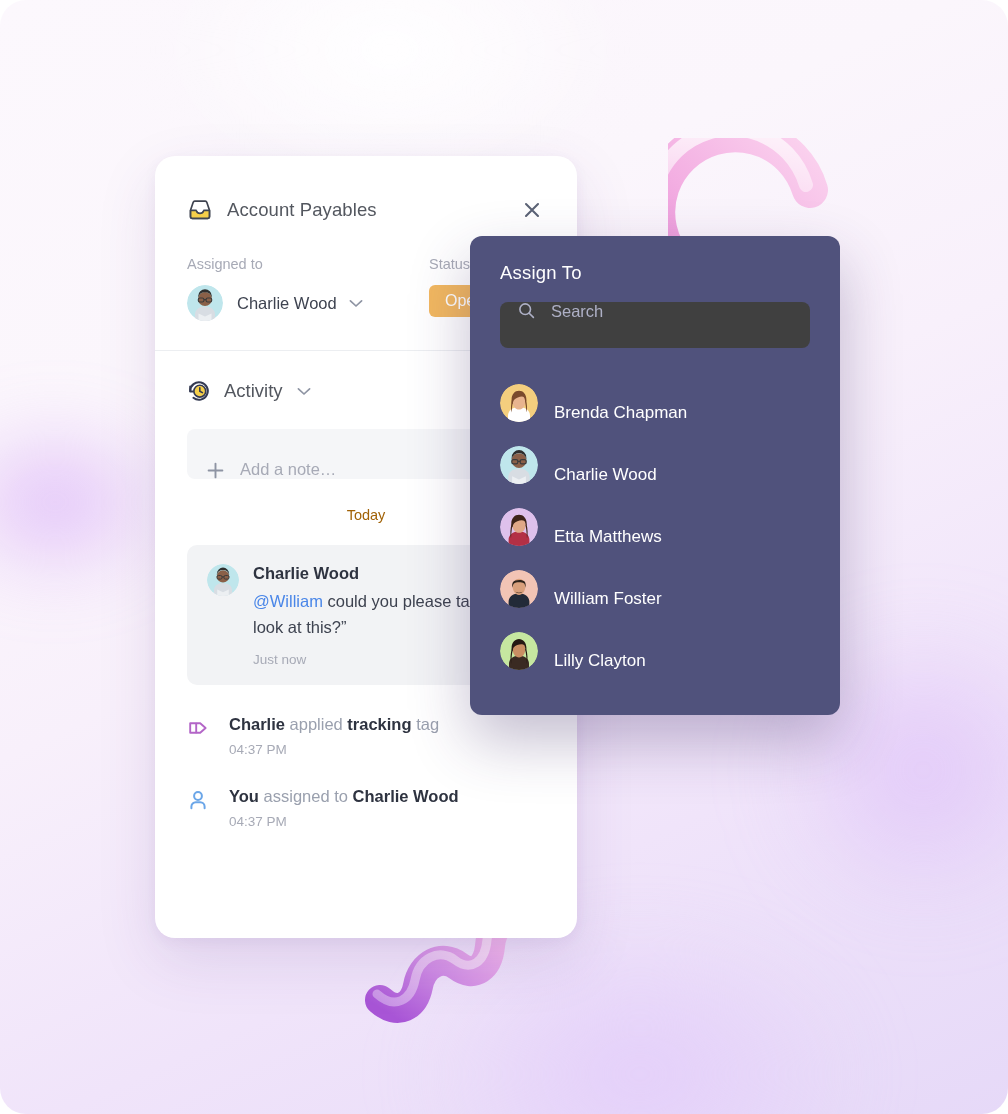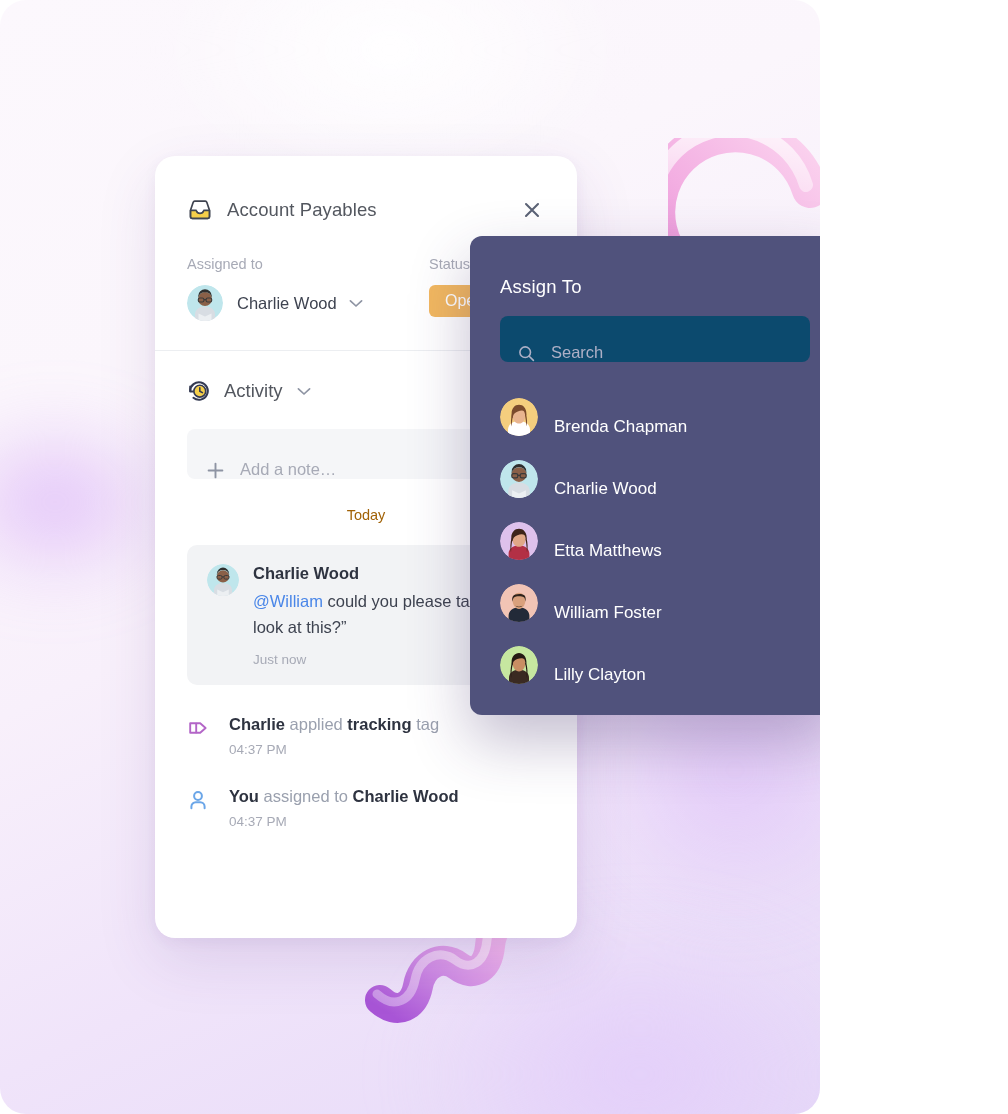--- a/index.html
+++ b/index.html
@@ -9,21 +9,21 @@
     width: 1008px;
     height: 1114px;
     overflow: hidden;
     font-family: "Liberation Sans", "DejaVu Sans", sans-serif;
     background: #ffffff;
   }
 
   
   .canvas {
     position: relative;
-    width: 820px;
+    width: 1008px;
     height: 1114px;
     border-radius: 26px;
     overflow: hidden;
     background:
       linear-gradient(155deg,
         #fcf8fd 0%,
         #fbf6fc 28%,
         #f8f0fb 48%,
         #f0e4fa 72%,
         #e6d9f8 100%);
@@ -219,35 +219,35 @@
   .log-time { font-size: 13.5px; color: #a7aab6; margin-top: 8px; }
 
   
   .assign-panel {
     position: absolute;
     left: 470px; top: 236px;
     width: 370px; height: 479px;
     background: #50527c;
     border-radius: 12px;
     box-shadow: 0 26px 60px rgba(60, 40, 100, 0.30);
-    padding: 40px 30px 0 30px;
+    padding: 26px 30px 0 30px;
     z-index: 5;
   }
   .assign-title {
     font-size: 18.5px;
     color: #ffffff;
     margin-bottom: 18px;
     letter-spacing: 0.2px;
   }
   .search-box {
     height: 46px;
-    background: #0c4a6e;
+    background: #404040;
     border-radius: 8px;
     display: flex;
-    align-items: flex-end;
+    align-items: flex-start;
     padding: 0 18px;
     cursor: text;
   }
   .search-icon { width: 17px; height: 17px; flex: 0 0 auto; margin-right: 16px; }
   .search-placeholder { font-size: 16.5px; color: #aeb0c6; }
 
   .people-list { margin-top: 24px; }
   .person {
     display: flex;
     align-items: center;

